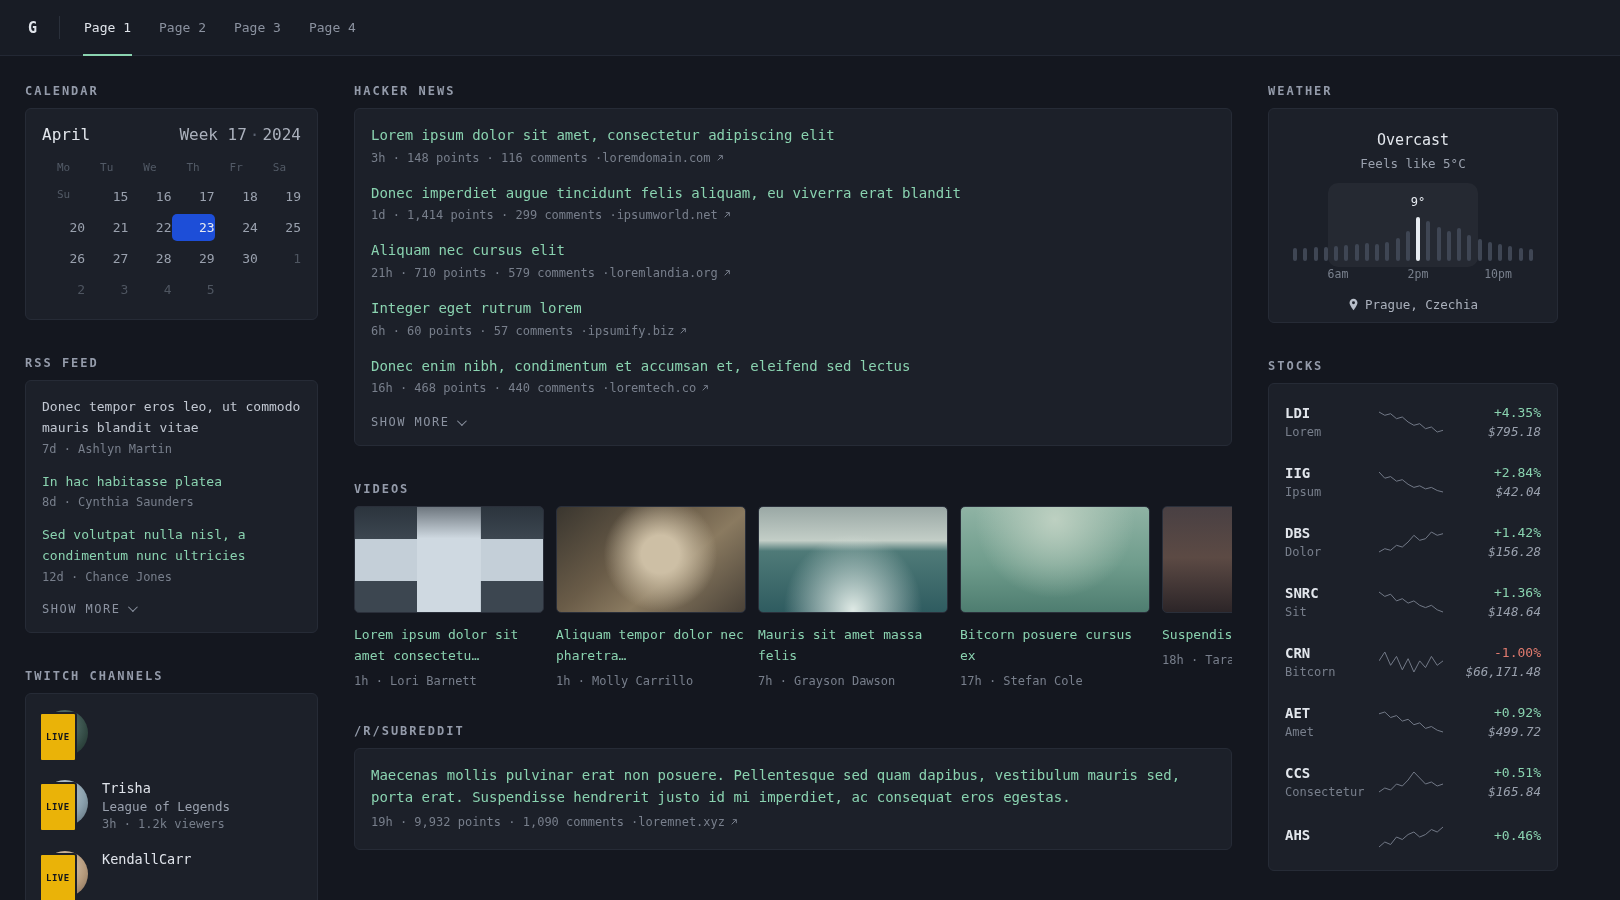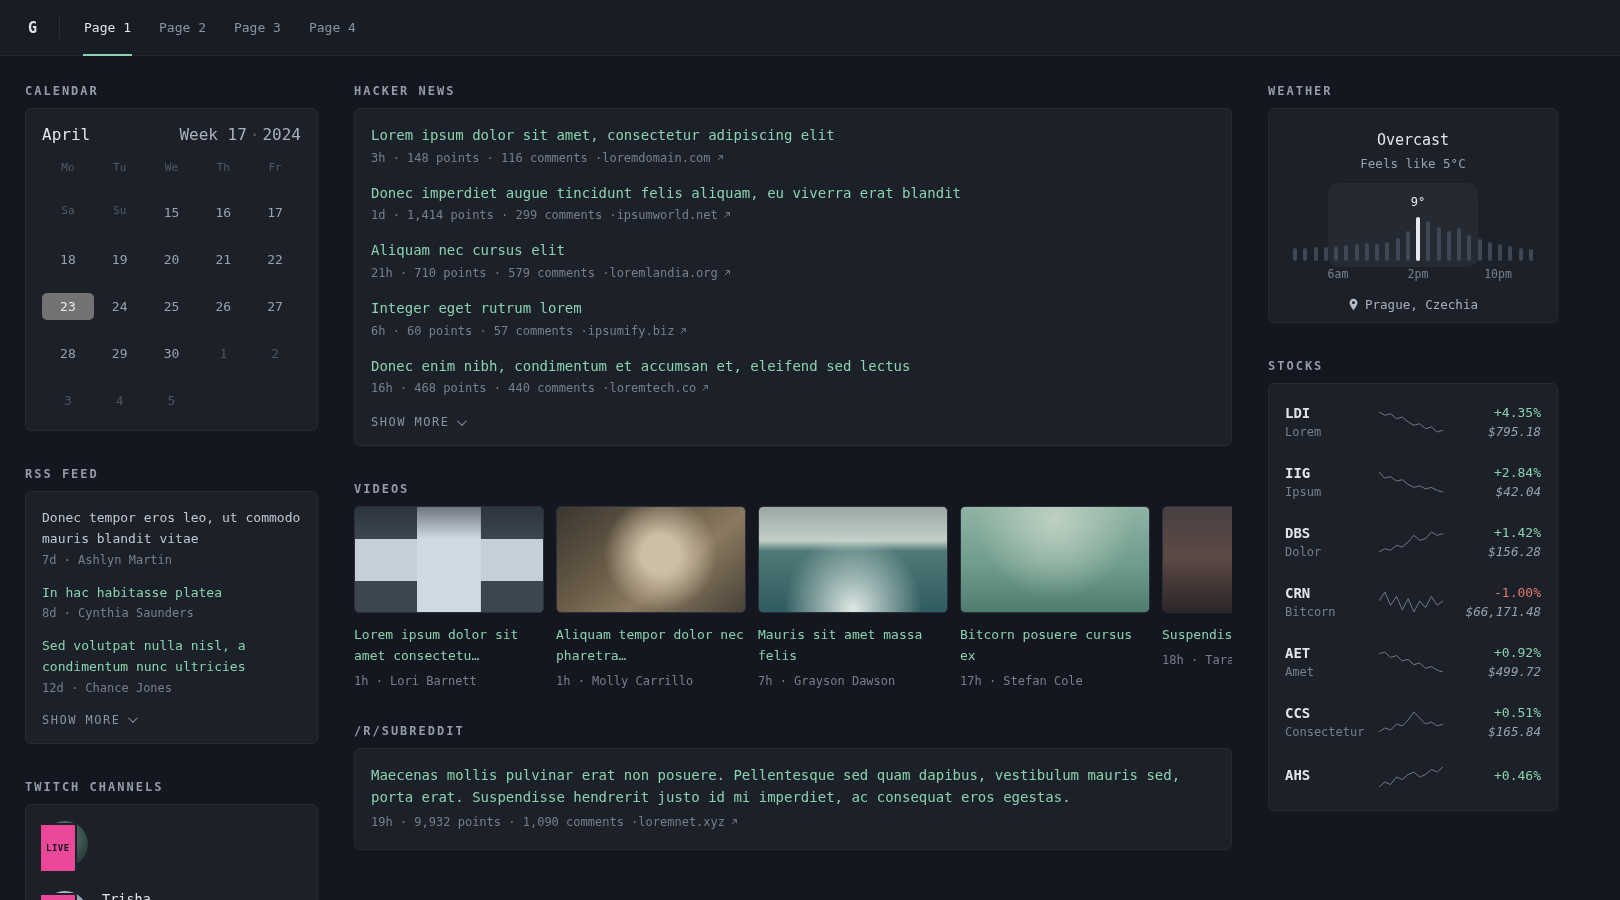--- a/index.html
+++ b/index.html
@@ -29,42 +29,42 @@
           column-gap:36px; padding:28px 62px 0 25px; align-items:start; }
   .widget { margin-bottom:36px; }
   .widget-title { font-size:12px; letter-spacing:2px; color:#949baa; margin-bottom:10px; }
   .card { background:#1c2029; border:1px solid #262b36; border-radius:6px; padding:16px; }
 
   
   .cal-header { display:flex; justify-content:space-between; align-items:baseline; margin-bottom:12px; }
   .cal-month { font-size:16px; color:#e2e6ec; }
   .cal-week { font-size:16px; color:#aab0bc; }
   .cal-week .sep { color:#5a6170; padding:0 3px; }
-  .cal-grid { display:grid; grid-template-columns:repeat(5,1fr); row-gap:20px; text-align:center; }
+  .cal-grid { display:grid; grid-template-columns:repeat(6,1fr); row-gap:4px; text-align:center; }
   .cal-head { font-size:11px; color:#525a66; padding:5px 0; }
-  .cal-day { font-size:13px; color:#9aa1ae; padding:6px 0; border-radius:5px; }
+  .cal-day { font-size:13px; color:#9aa1ae; padding:6px 0; border-radius:5px;text-align:right; }
   .cal-day.dim { color:#4e5560; }
-  .cal-day.today { background:#737373; color:#e8ebf0; }
+  .cal-day.today { background:#1d4ed8; color:#e8ebf0; }
 
   
   .feed-item { margin-bottom:16px; }
   .feed-title { display:block; color:#8ad3b0; line-height:1.6; cursor:pointer; }
   .feed-item.read .feed-title { color:#c2c8d2; }
   .feed-meta { color:#787f8c; font-size:12px; margin-top:3px; }
   .show-more { display:inline-flex; align-items:center; gap:7px; color:#8b92a0;
                font-size:12px; letter-spacing:1.5px; cursor:pointer; margin-top:2px; }
 
   
   .channel { display:flex; gap:14px; margin-bottom:20px; cursor:pointer; }
   .avatar-wrap { position:relative; width:46px; height:50px; flex:none; }
   .avatar { width:46px; height:46px; border-radius:50%; }
   .avatar-1 { background:radial-gradient(circle at 35% 35%, #70908a, #2f4640 70%, #1d2b27); }
   .avatar-2 { background:radial-gradient(circle at 35% 30%, #cfd8de, #8aa0ad 60%, #55646e); }
   .avatar-3 { background:radial-gradient(circle at 40% 35%, #e8d9c4, #b59a7c 60%, #7a6450); }
-  .live-badge { position:absolute; left:-3px; bottom:-2px; background:#ec4899; color:#11151d;
+  .live-badge { position:absolute; left:-3px; bottom:-2px; background:#eab308; color:#11151d;
                 font-size:9px; font-weight:bold; letter-spacing:.5px;
                 padding:18px 5px; border-radius:3px; border:2px solid #1c2029; }
   .channel-name { color:#e0e4eb; font-size:13.5px; }
   .channel-game { color:#9aa1ae; font-size:12.5px; margin-top:3px; }
   .channel-meta { color:#787f8c; font-size:12px; margin-top:3px; }
 
   
   .hn-item { margin-bottom:18px; }
   .hn-title { display:block; color:#8ad3b0; font-size:14px; line-height:1.55; cursor:pointer; }
   .hn-meta { color:#787f8c; font-size:12px; margin-top:4px; display:flex; align-items:center; }
@@ -461,20 +461,33 @@
           </div>
           <svg class="stock-spark" viewBox="0 0 64 24" width="64" height="24">
               <polyline points="0.0,22.0 5.8,18.7 11.6,20.3 17.5,15.3 23.3,17.0 29.1,12.0 34.9,5.3 40.7,10.3 46.5,8.7 52.4,2.0 58.2,5.3 64.0,3.7" fill="none" stroke="#727987" stroke-width="1"></polyline>
             </svg>
           <div class="stock-right">
             <div class="stock-change">+1.42%</div>
             <div class="stock-price">$156.28</div>
           </div>
         </div>
 
+        <div class="stock-row">
+          <div class="stock-left">
+            <div class="stock-sym">SNRC</div>
+            <div class="stock-name">Sit</div>
+          </div>
+          <svg class="stock-spark" viewBox="0 0 64 24" width="64" height="24">
+              <polyline points="0.0,2.0 5.8,6.4 11.6,4.2 17.5,10.9 23.3,8.7 29.1,13.1 34.9,10.9 40.7,15.3 46.5,17.6 52.4,15.3 58.2,19.8 64.0,22.0" fill="none" stroke="#727987" stroke-width="1"></polyline>
+            </svg>
+          <div class="stock-right">
+            <div class="stock-change">+1.36%</div>
+            <div class="stock-price">$148.64</div>
+          </div>
+        </div>
 
         <div class="stock-row">
           <div class="stock-left">
             <div class="stock-sym">CRN</div>
             <div class="stock-name">Bitcorn</div>
           </div>
           <svg class="stock-spark" viewBox="0 0 64 24" width="64" height="24">
               <polyline points="0.0,10.9 5.8,2.0 11.6,15.3 17.5,6.4 23.3,19.8 29.1,8.7 34.9,22.0 40.7,10.9 46.5,17.6 52.4,6.4 58.2,15.3 64.0,10.9" fill="none" stroke="#727987" stroke-width="1"></polyline>
             </svg>
           <div class="stock-right">

